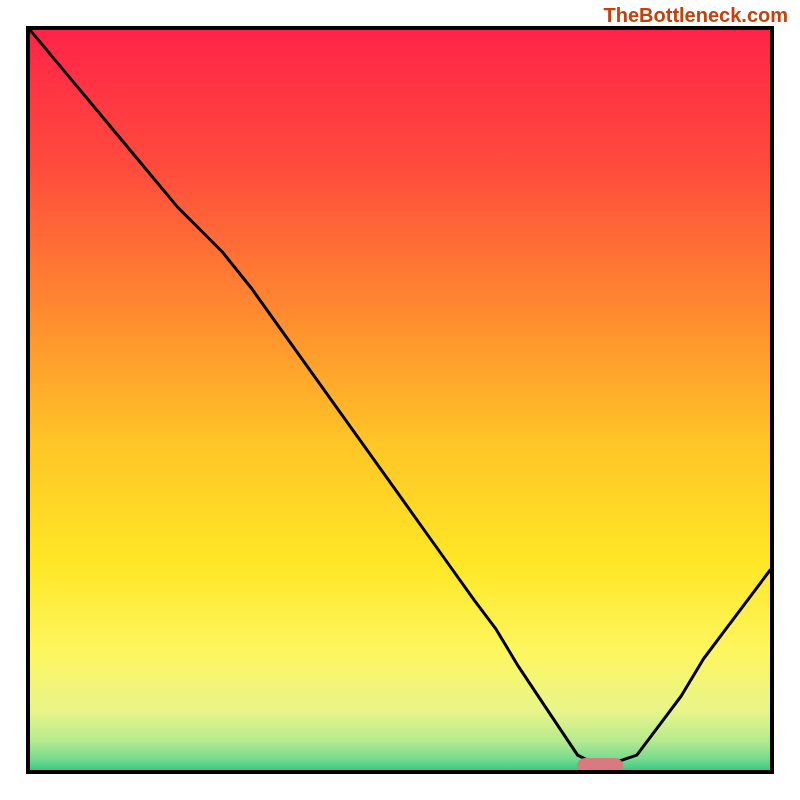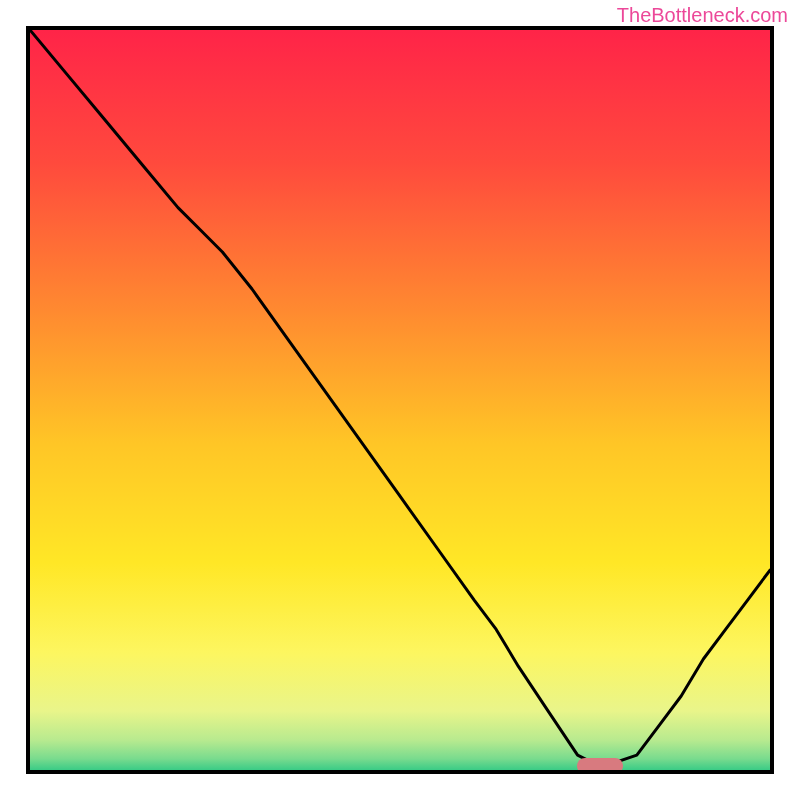--- a/index.html
+++ b/index.html
@@ -1,16 +1,16 @@
 <!DOCTYPE html>
 <html><head>
 <meta charset="utf-8">
 <style>
 html,body{margin:0;padding:0;width:800px;height:800px;background:#fff;overflow:hidden;font-family:Arial,Helvetica,sans-serif}
-.watermark{position:absolute;top:4px;right:12px;color:#ec4899;font-size:20px;font-weight:400;z-index:3}
+.watermark{position:absolute;top:4px;right:12px;color:#c2410c;font-size:20px;font-weight:700;z-index:3}
 .plot-frame{position:absolute;left:26px;top:26px;width:748px;height:748px;border:4px solid #000;box-sizing:border-box}
 .plot-area{position:absolute;left:30px;top:30px;width:740px;height:740px;overflow:hidden}
 svg{position:absolute;left:0;top:0;width:740px;height:740px;display:block}
 .marker{position:absolute;width:46px;height:16px;border-radius:8px;background:#d87a7f;z-index:2}
 </style>
 </head>
 <body>
 
 <div class="watermark">TheBottleneck.com</div>
 <div class="plot-frame"></div>

